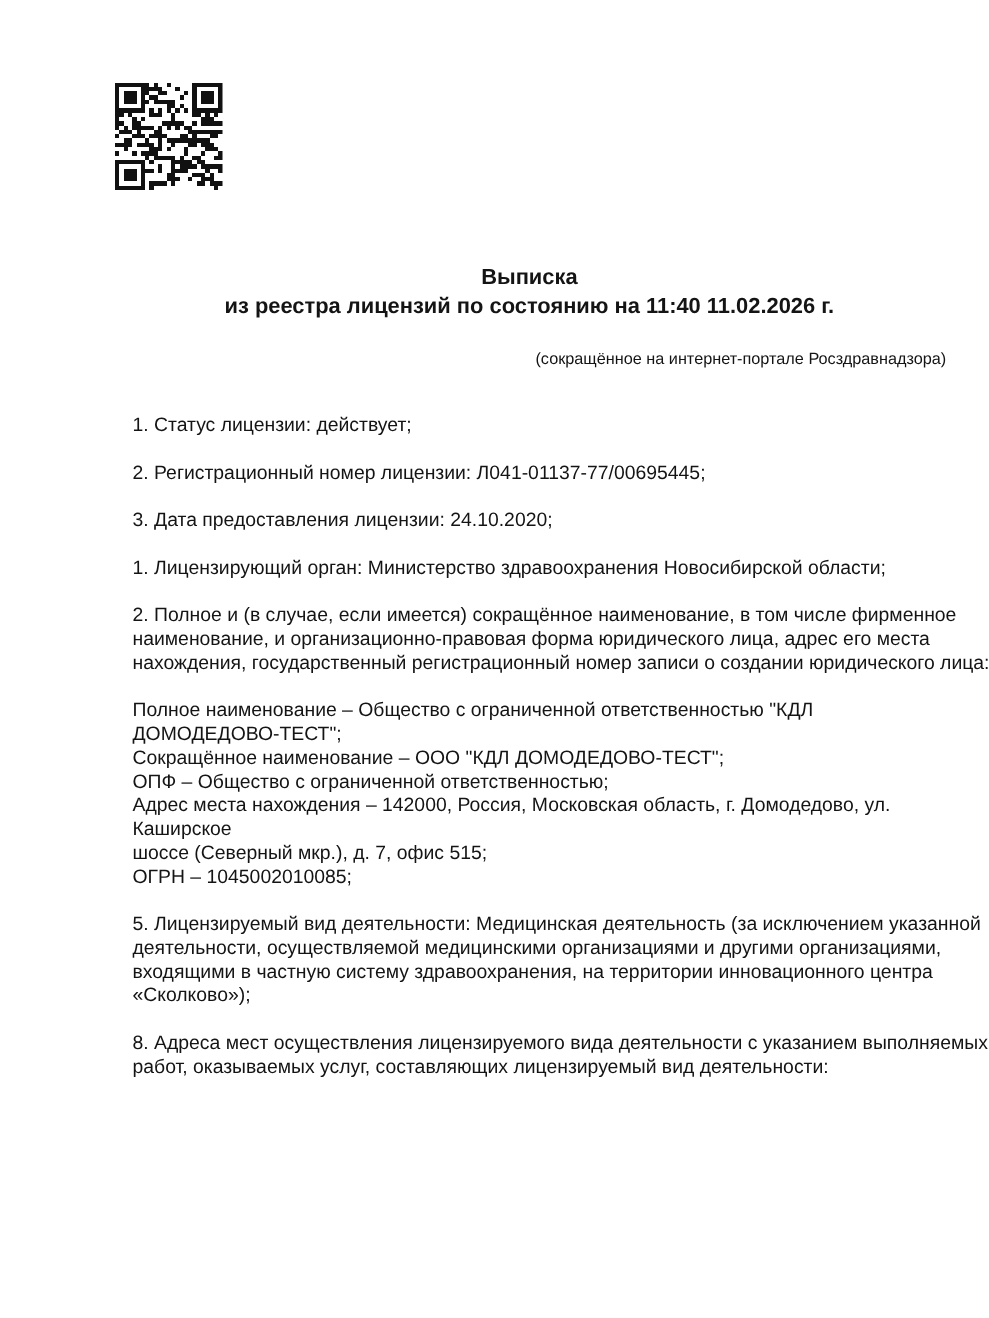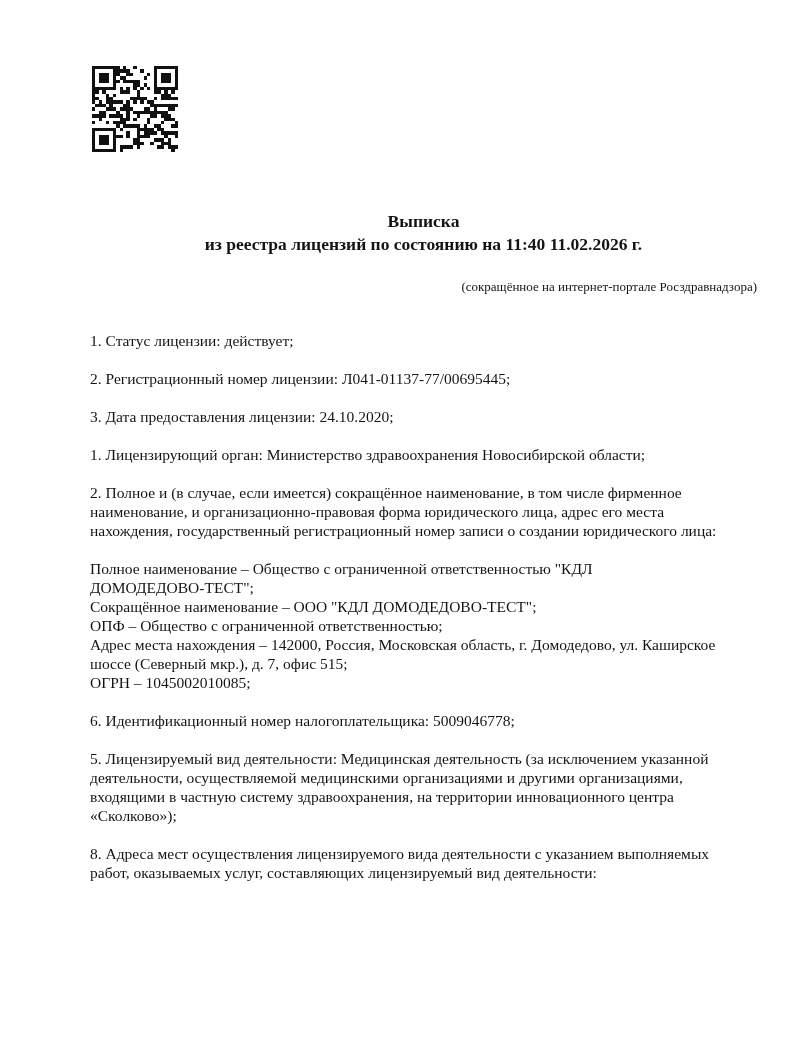--- a/index.html
+++ b/index.html
@@ -5,21 +5,21 @@
   html, body {
     margin: 0;
     padding: 0;
     background: #ffffff;
   }
   .page {
     position: relative;
     width: 791px;
     height: 1054px;
     background: #ffffff;
-    font-family: Liberation Serif, serif;
+    font-family: Liberation Sans, sans-serif;
     color: #141414;
     overflow: hidden;
   }
   .qr {
     position: absolute;
     left: 92px;
     top: 66px;
     width: 86px;
     height: 86px;
   }
@@ -45,21 +45,21 @@
   }
   .body-block {
     position: absolute;
     left: 90px;
     top: 331px;
     width: 702px;
     font-size: 15.5px;
     line-height: 19px;
   }
   .para {
-    margin: 0 0 19px 0;
+    margin: 0 0 19px 16px;
     white-space: pre-line;
   }
 </style>
 </head>
 <body>
 
 <div class="page">
 
   <div class="qr">
     <svg id="qr-svg" viewBox="0 0 25 25" shape-rendering="crispEdges" xmlns="http://www.w3.org/2000/svg">
@@ -392,21 +392,20 @@
       <p class="para">2. Полное и (в случае, если имеется) сокращённое наименование, в том числе фирменное
 наименование, и организационно-правовая форма юридического лица, адрес его места
 нахождения, государственный регистрационный номер записи о создании юридического лица:</p>
       <p class="para">Полное наименование – Общество с ограниченной ответственностью "КДЛ
 ДОМОДЕДОВО-ТЕСТ";
 Сокращённое наименование – ООО "КДЛ ДОМОДЕДОВО-ТЕСТ";
 ОПФ – Общество с ограниченной ответственностью;
 Адрес места нахождения – 142000, Россия, Московская область, г. Домодедово, ул. Каширское
 шоссе (Северный мкр.), д. 7, офис 515;
 ОГРН – 1045002010085;</p>
-      <p class="para">6. Идентификационный номер налогоплательщика: 5009046778;</p>
       <p class="para">5. Лицензируемый вид деятельности: Медицинская деятельность (за исключением указанной
 деятельности, осуществляемой медицинскими организациями и другими организациями,
 входящими в частную систему здравоохранения, на территории инновационного центра
 «Сколково»);</p>
       <p class="para">8. Адреса мест осуществления лицензируемого вида деятельности с указанием выполняемых
 работ, оказываемых услуг, составляющих лицензируемый вид деятельности:</p>
     </div>
 
 </div>
 

